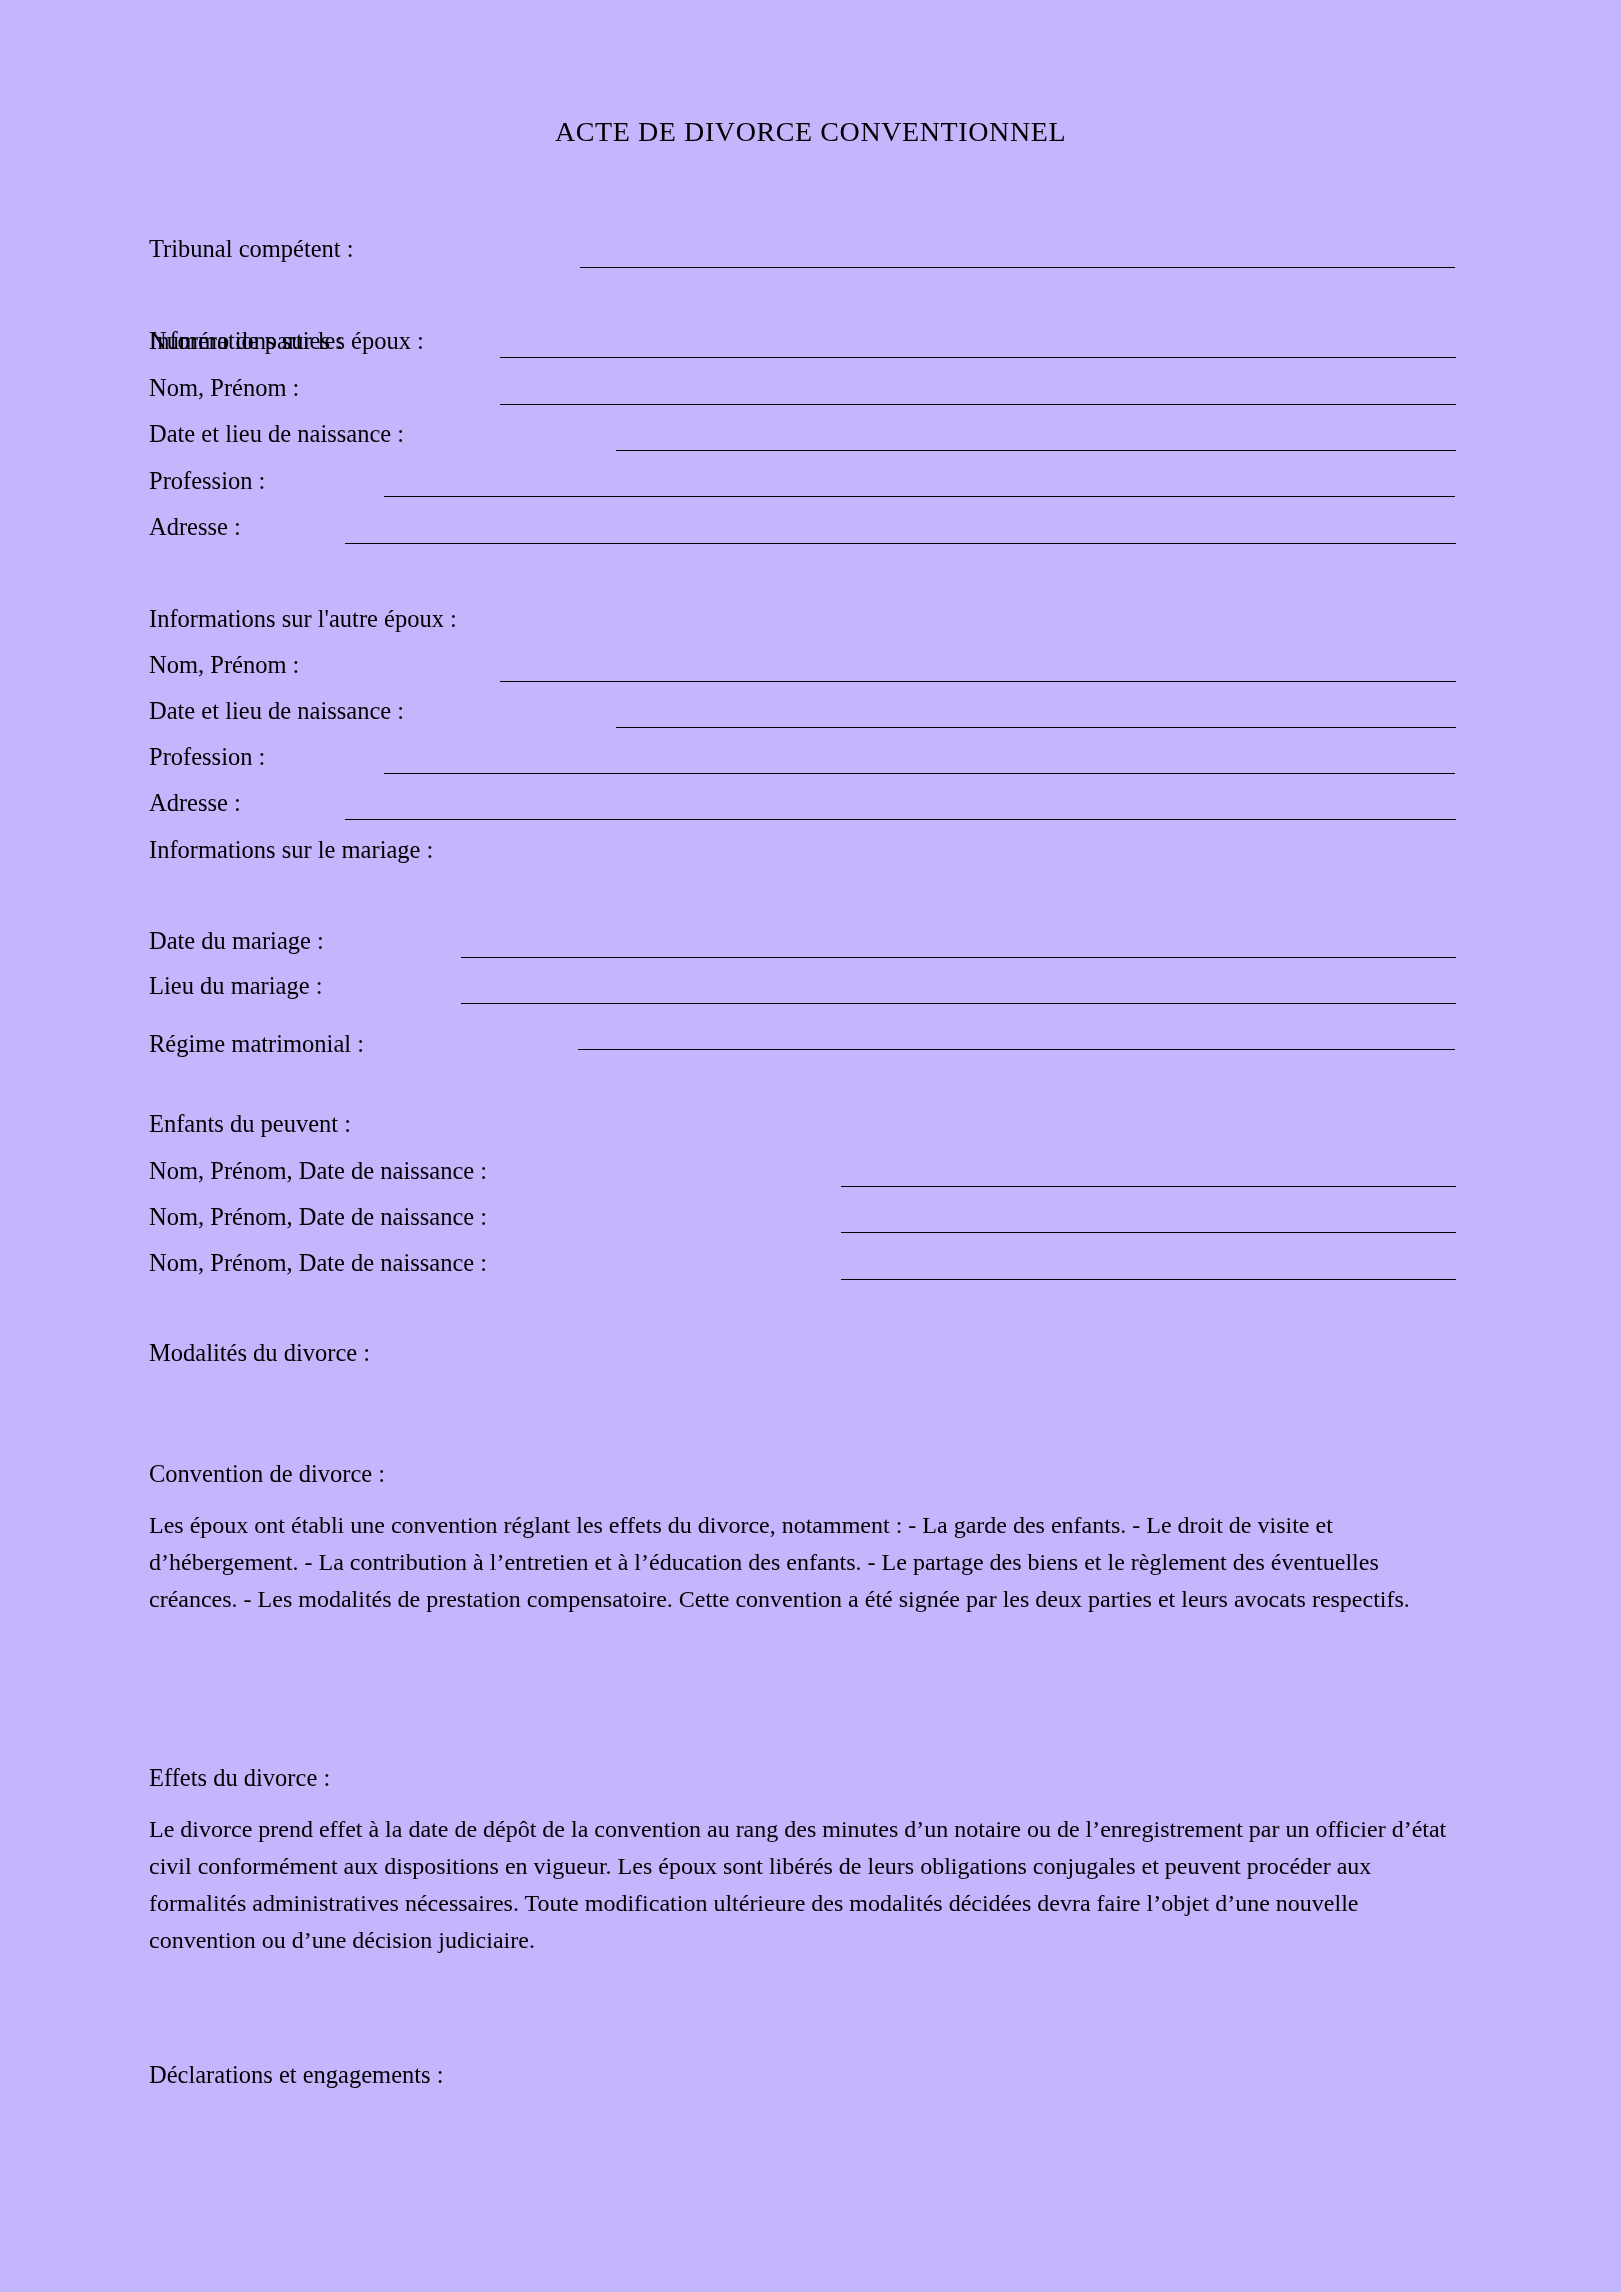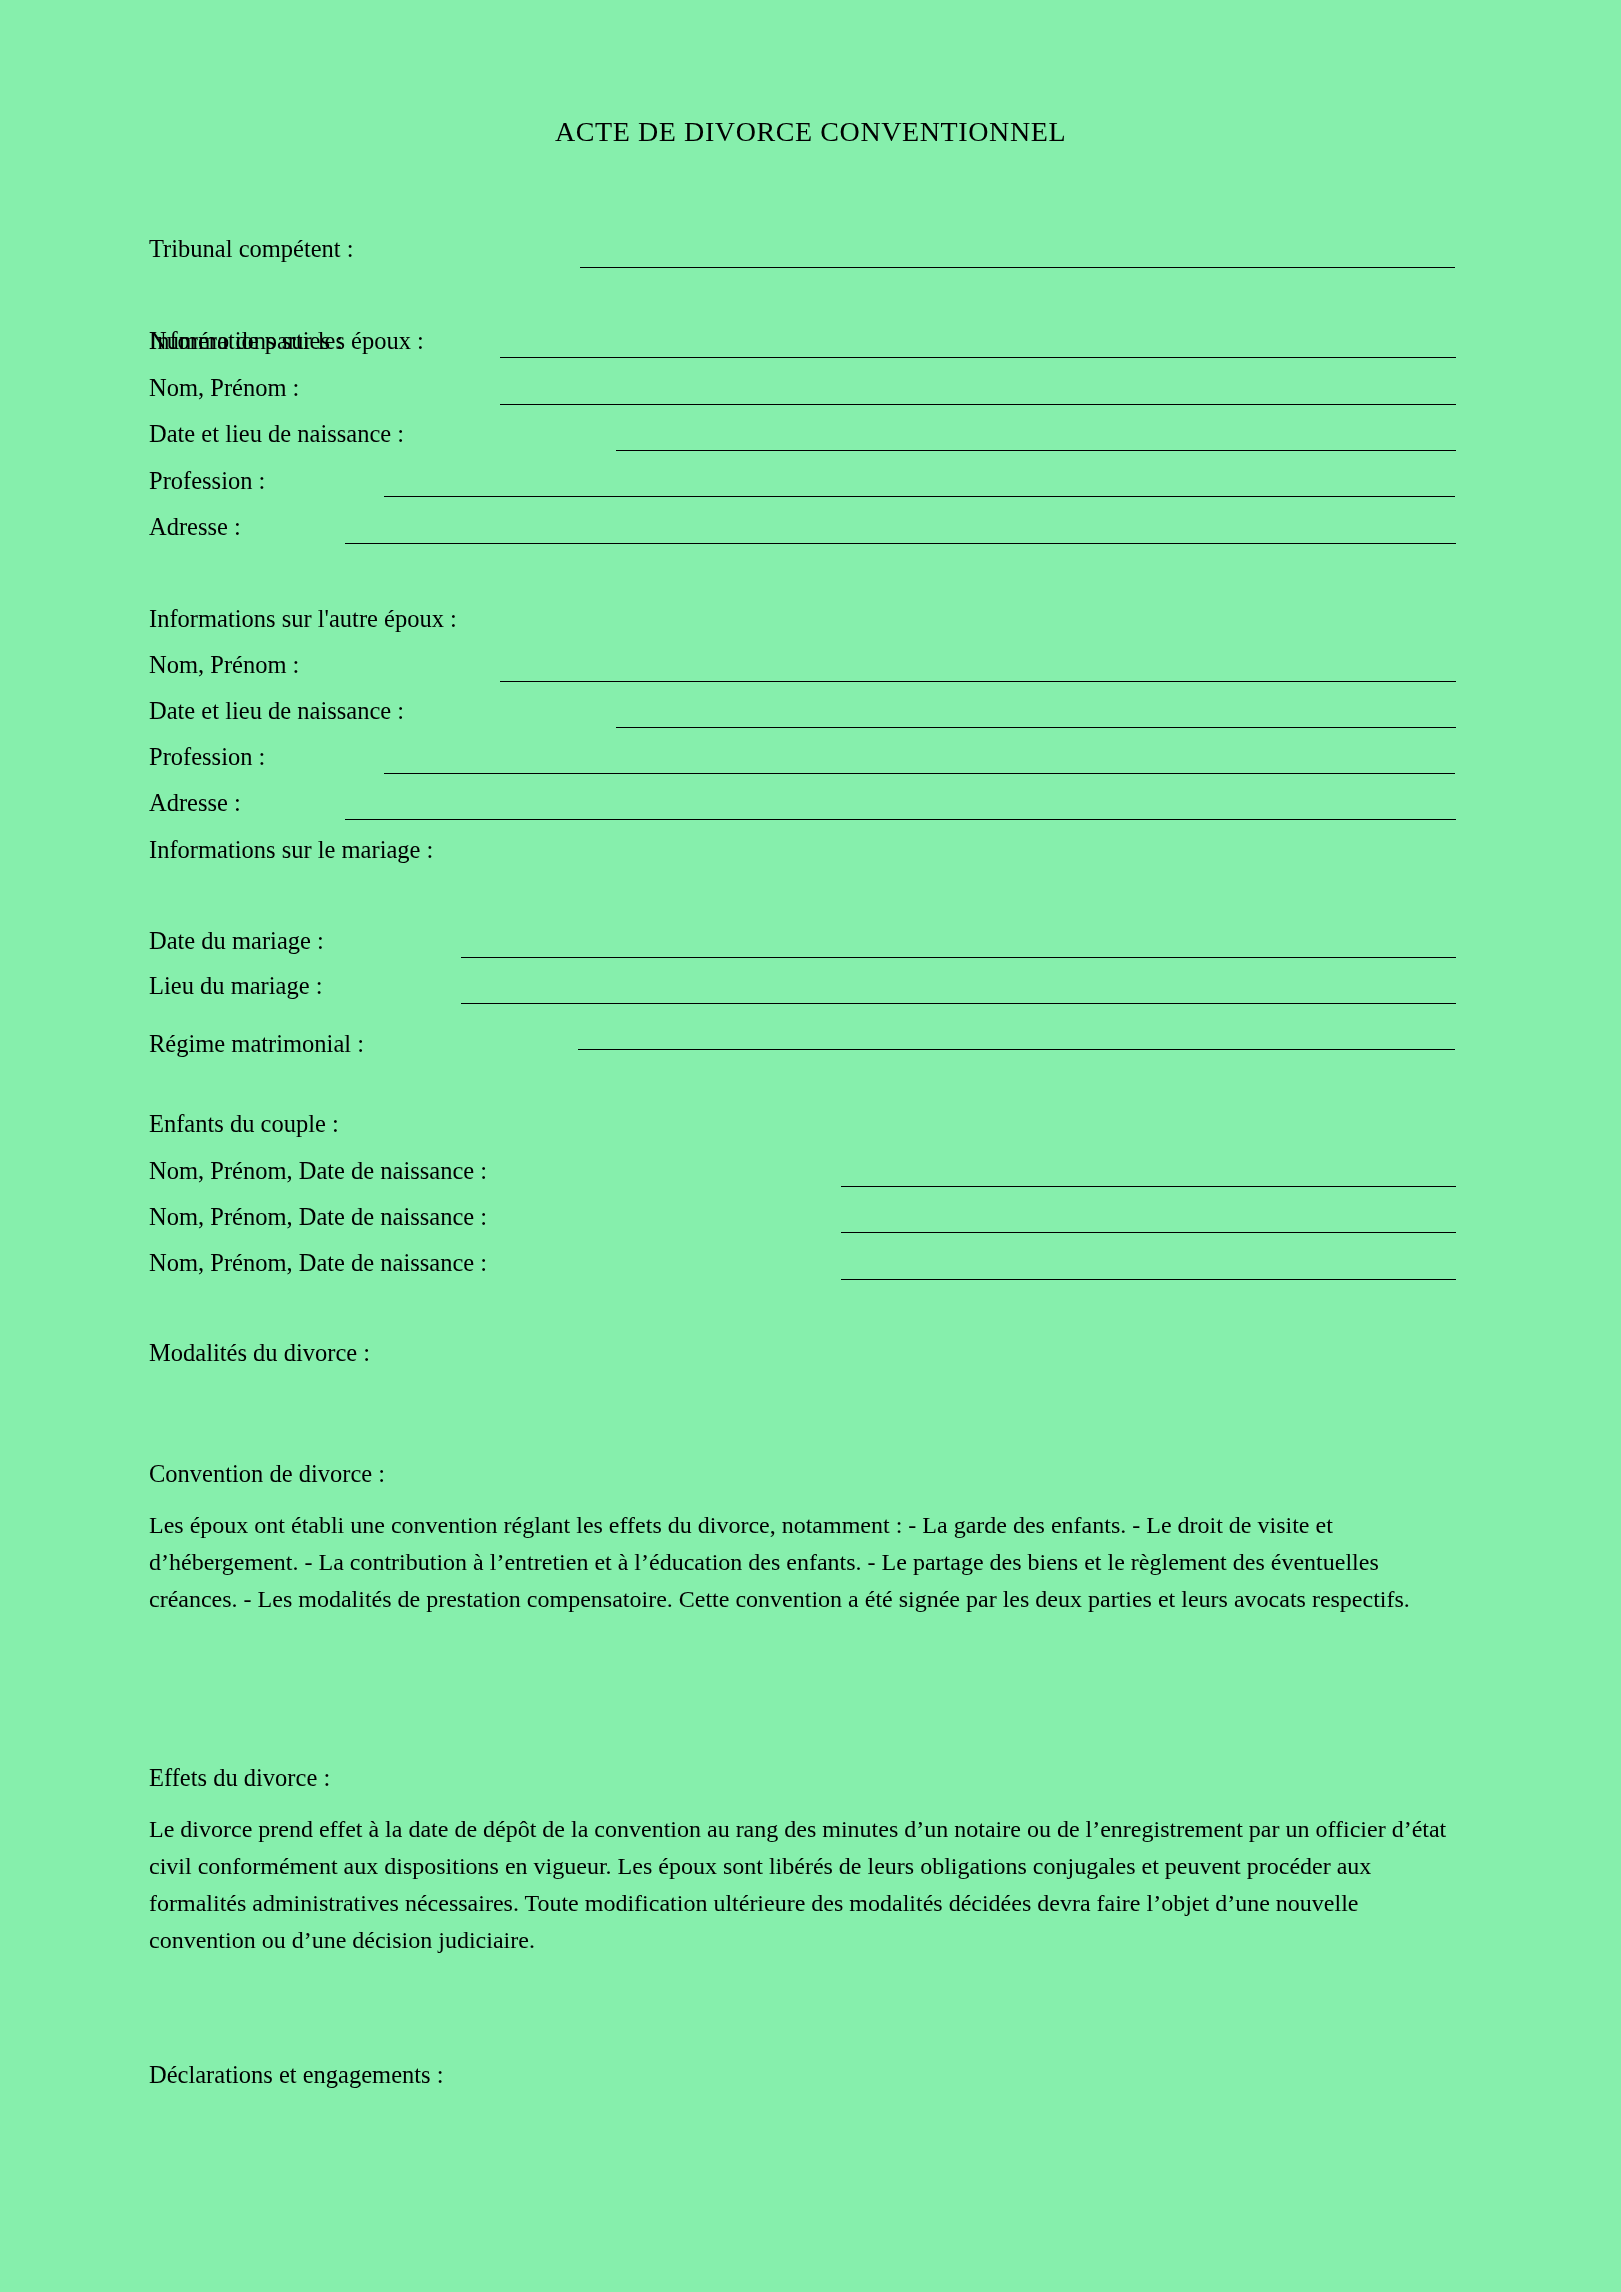--- a/index.html
+++ b/index.html
@@ -12,21 +12,21 @@
     height: 2293px;
     font-family: "Liberation Serif", serif;
     color: #000000;
     position: relative;
     overflow: hidden;
   }
   .page {
     position: relative;
     width: 1621px;
     height: 2293px;
-    background: #86efac;
+    background: #c4b5fd;
   }
   .doc-title {
     position: absolute;
     top: 116px;
     left: 0;
     width: 1621px;
     text-align: center;
     font-size: 28px;
     letter-spacing: 0.6px;
     font-family: "Liberation Serif", serif;
@@ -111,21 +111,21 @@
 
   <div class="row" style="top:927px;">Date du mariage :</div>
   <div class="rule" style="top:957px; left:461px; width:995px;"></div>
 
   <div class="row" style="top:972px;">Lieu du mariage :</div>
   <div class="rule" style="top:1003px; left:461px; width:995px;"></div>
 
   <div class="row" style="top:1030px;">Régime matrimonial :</div>
   <div class="rule" style="top:1049px; left:578px; width:877px;"></div>
 
-  <div class="section-head" style="top:1110px;">Enfants du couple :</div>
+  <div class="section-head" style="top:1110px;">Enfants du peuvent :</div>
 
   <div class="row" style="top:1157px;">Nom, Prénom, Date de naissance :</div>
   <div class="rule" style="top:1186px; left:841px; width:615px;"></div>
 
   <div class="row" style="top:1203px;">Nom, Prénom, Date de naissance :</div>
   <div class="rule" style="top:1232px; left:841px; width:615px;"></div>
 
   <div class="row" style="top:1249px;">Nom, Prénom, Date de naissance :</div>
   <div class="rule" style="top:1279px; left:841px; width:615px;"></div>
 

